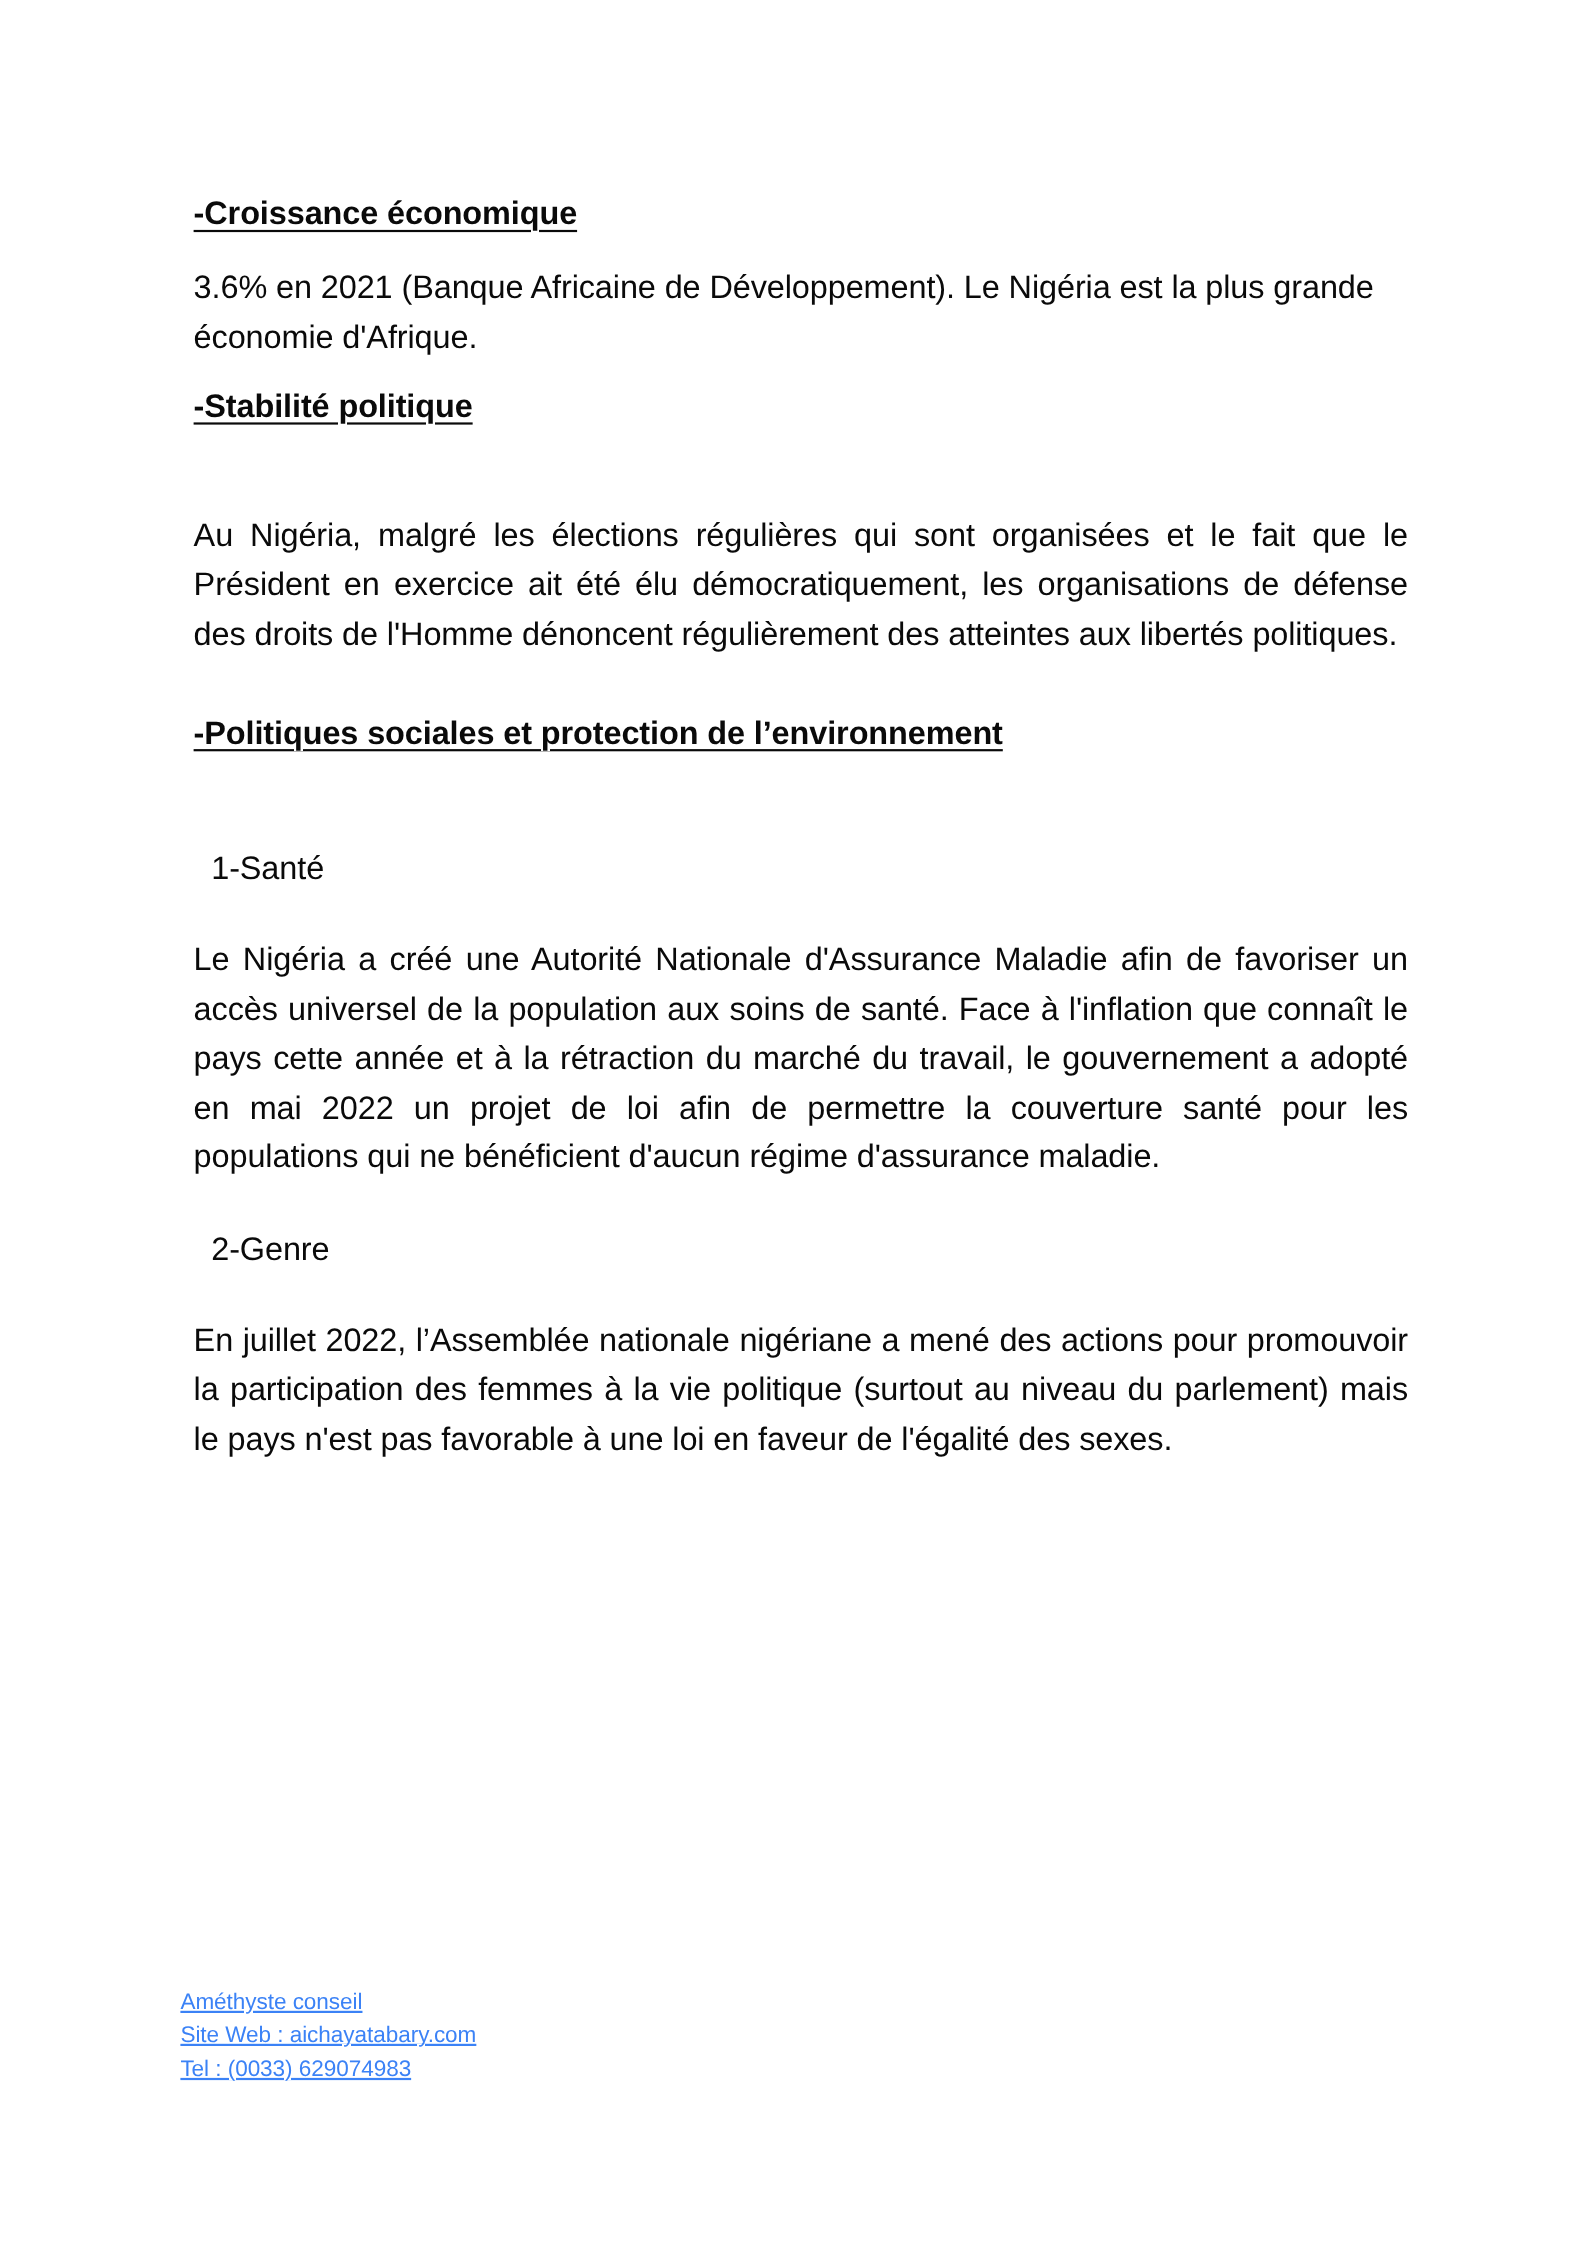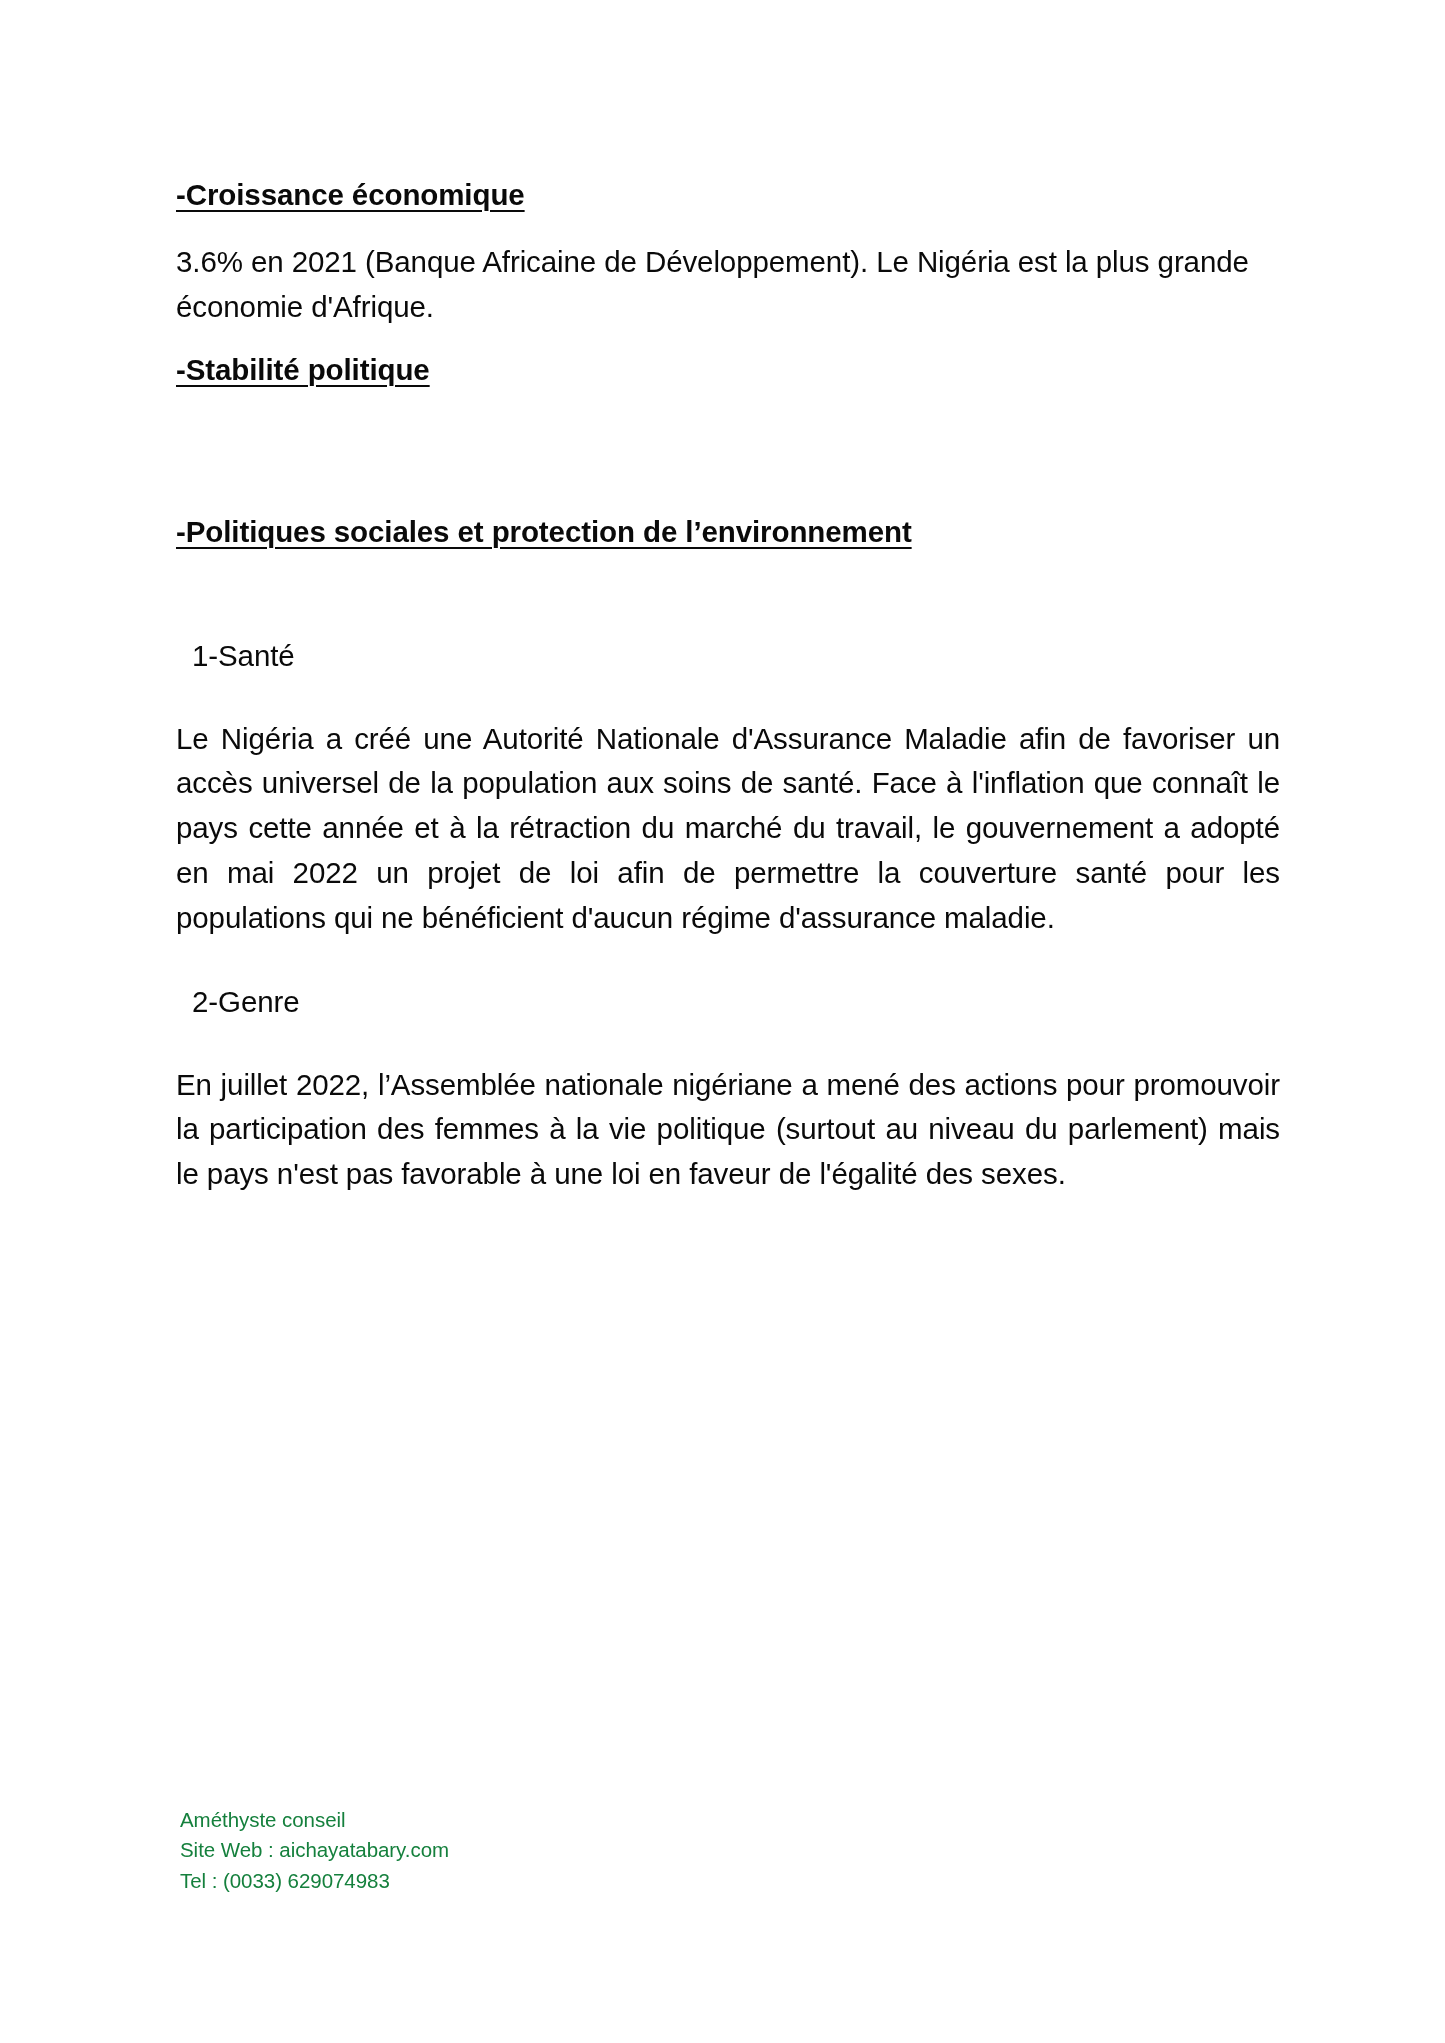--- a/index.html
+++ b/index.html
@@ -56,27 +56,28 @@
     text-align: left;
   }
   .sp-22 { height: 22px; }
   .sp-26 { height: 26px; }
   .sp-70 { height: 70px; }
   .sp-76 { height: 76px; }
 
   
   .footer {
     position: absolute;
-    left: 180px;
+    left: 164px;
     top: 1805px;
     width: 700px;
     font-size: 20.5px;
     line-height: 1.48;
     letter-spacing: -0.05px;
-    color: #15803d;
+    color: #3b82f6;
+    text-decoration: underline;
   }
   .footer div { white-space: nowrap; }
 </style>
 </head>
 <body>
 
 <div class="page">
 
   <div class="content">
 
@@ -85,20 +86,21 @@
     <div class="sp-26"></div>
 
     <p class="para left">3.6% en 2021 (Banque Africaine de Développement). Le Nigéria est la plus grande économie d'Afrique.</p>
 
     <div class="sp-22"></div>
 
     <h2 class="heading">-Stabilité politique</h2>
 
     <div class="sp-76"></div>
 
+    <p class="para">Au Nigéria, malgré les élections régulières qui sont organisées et le fait que le Président en exercice ait été élu démocratiquement, les organisations de défense des droits de l'Homme dénoncent régulièrement des atteintes aux libertés politiques.</p>
 
     <div class="sp-26"></div>
 
 
     <div class="sp-22"></div>
 
     <h2 class="heading">-Politiques sociales et protection de l’environnement</h2>
 
     <div class="sp-70"></div>
 

